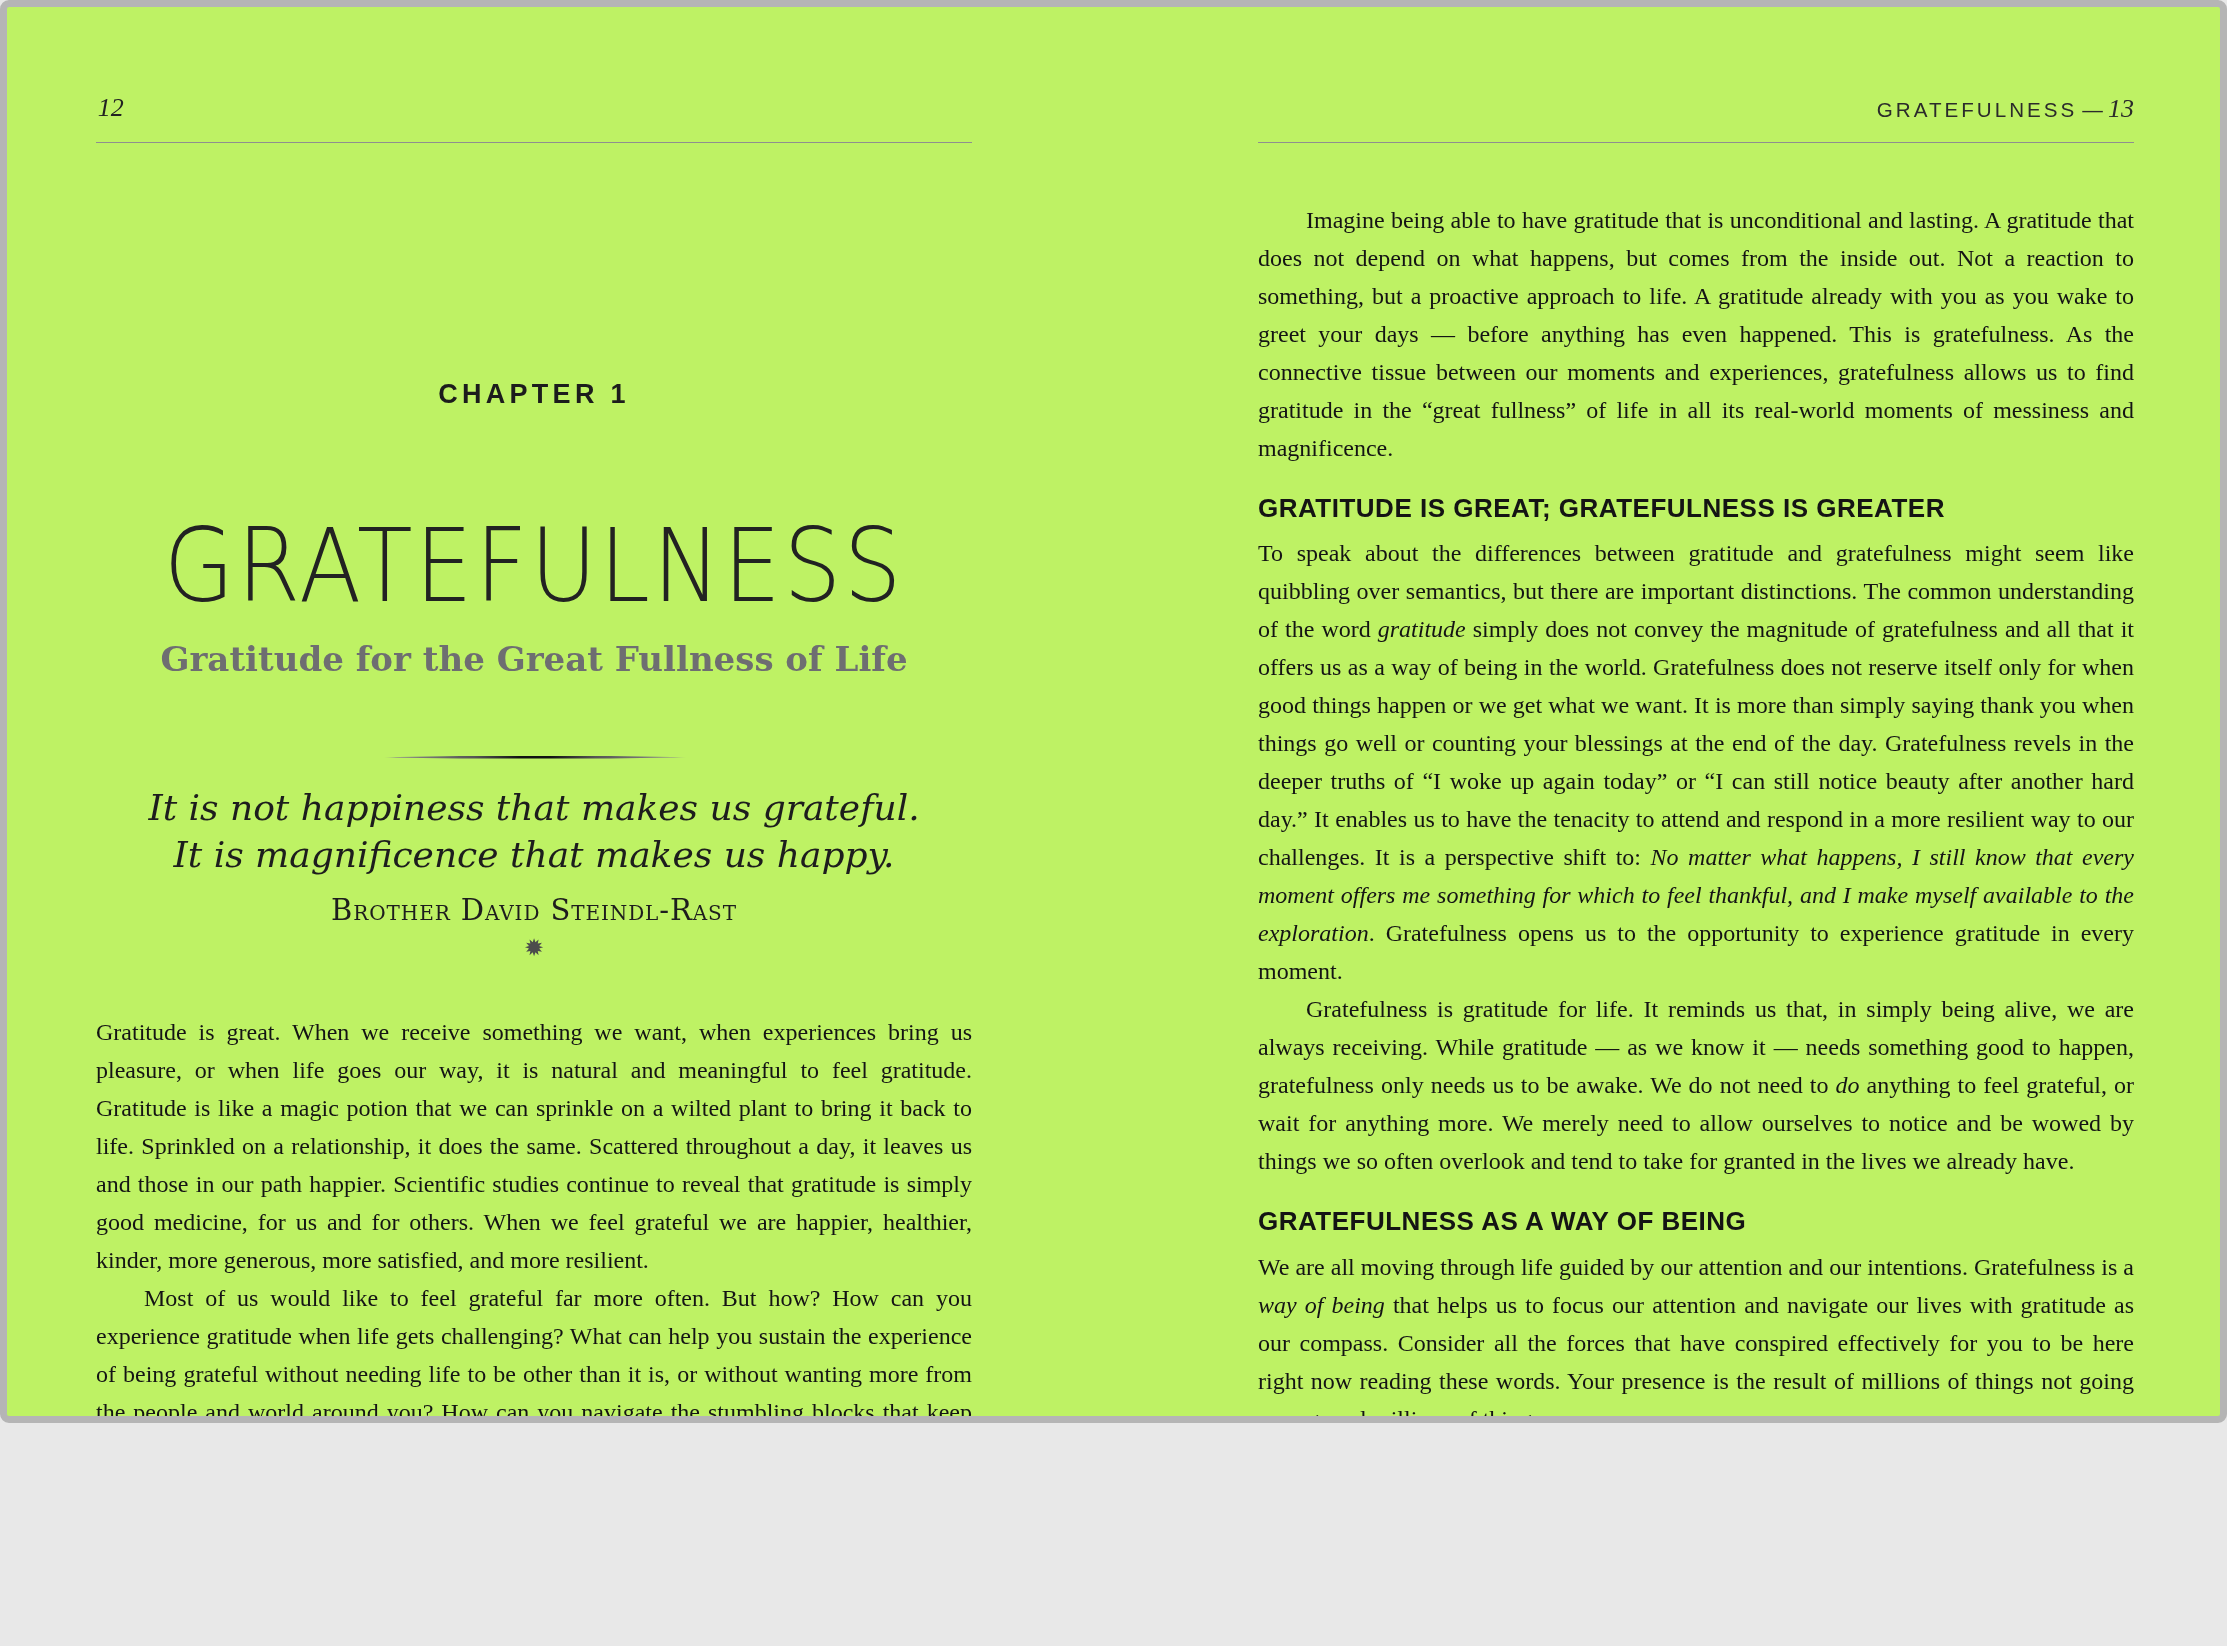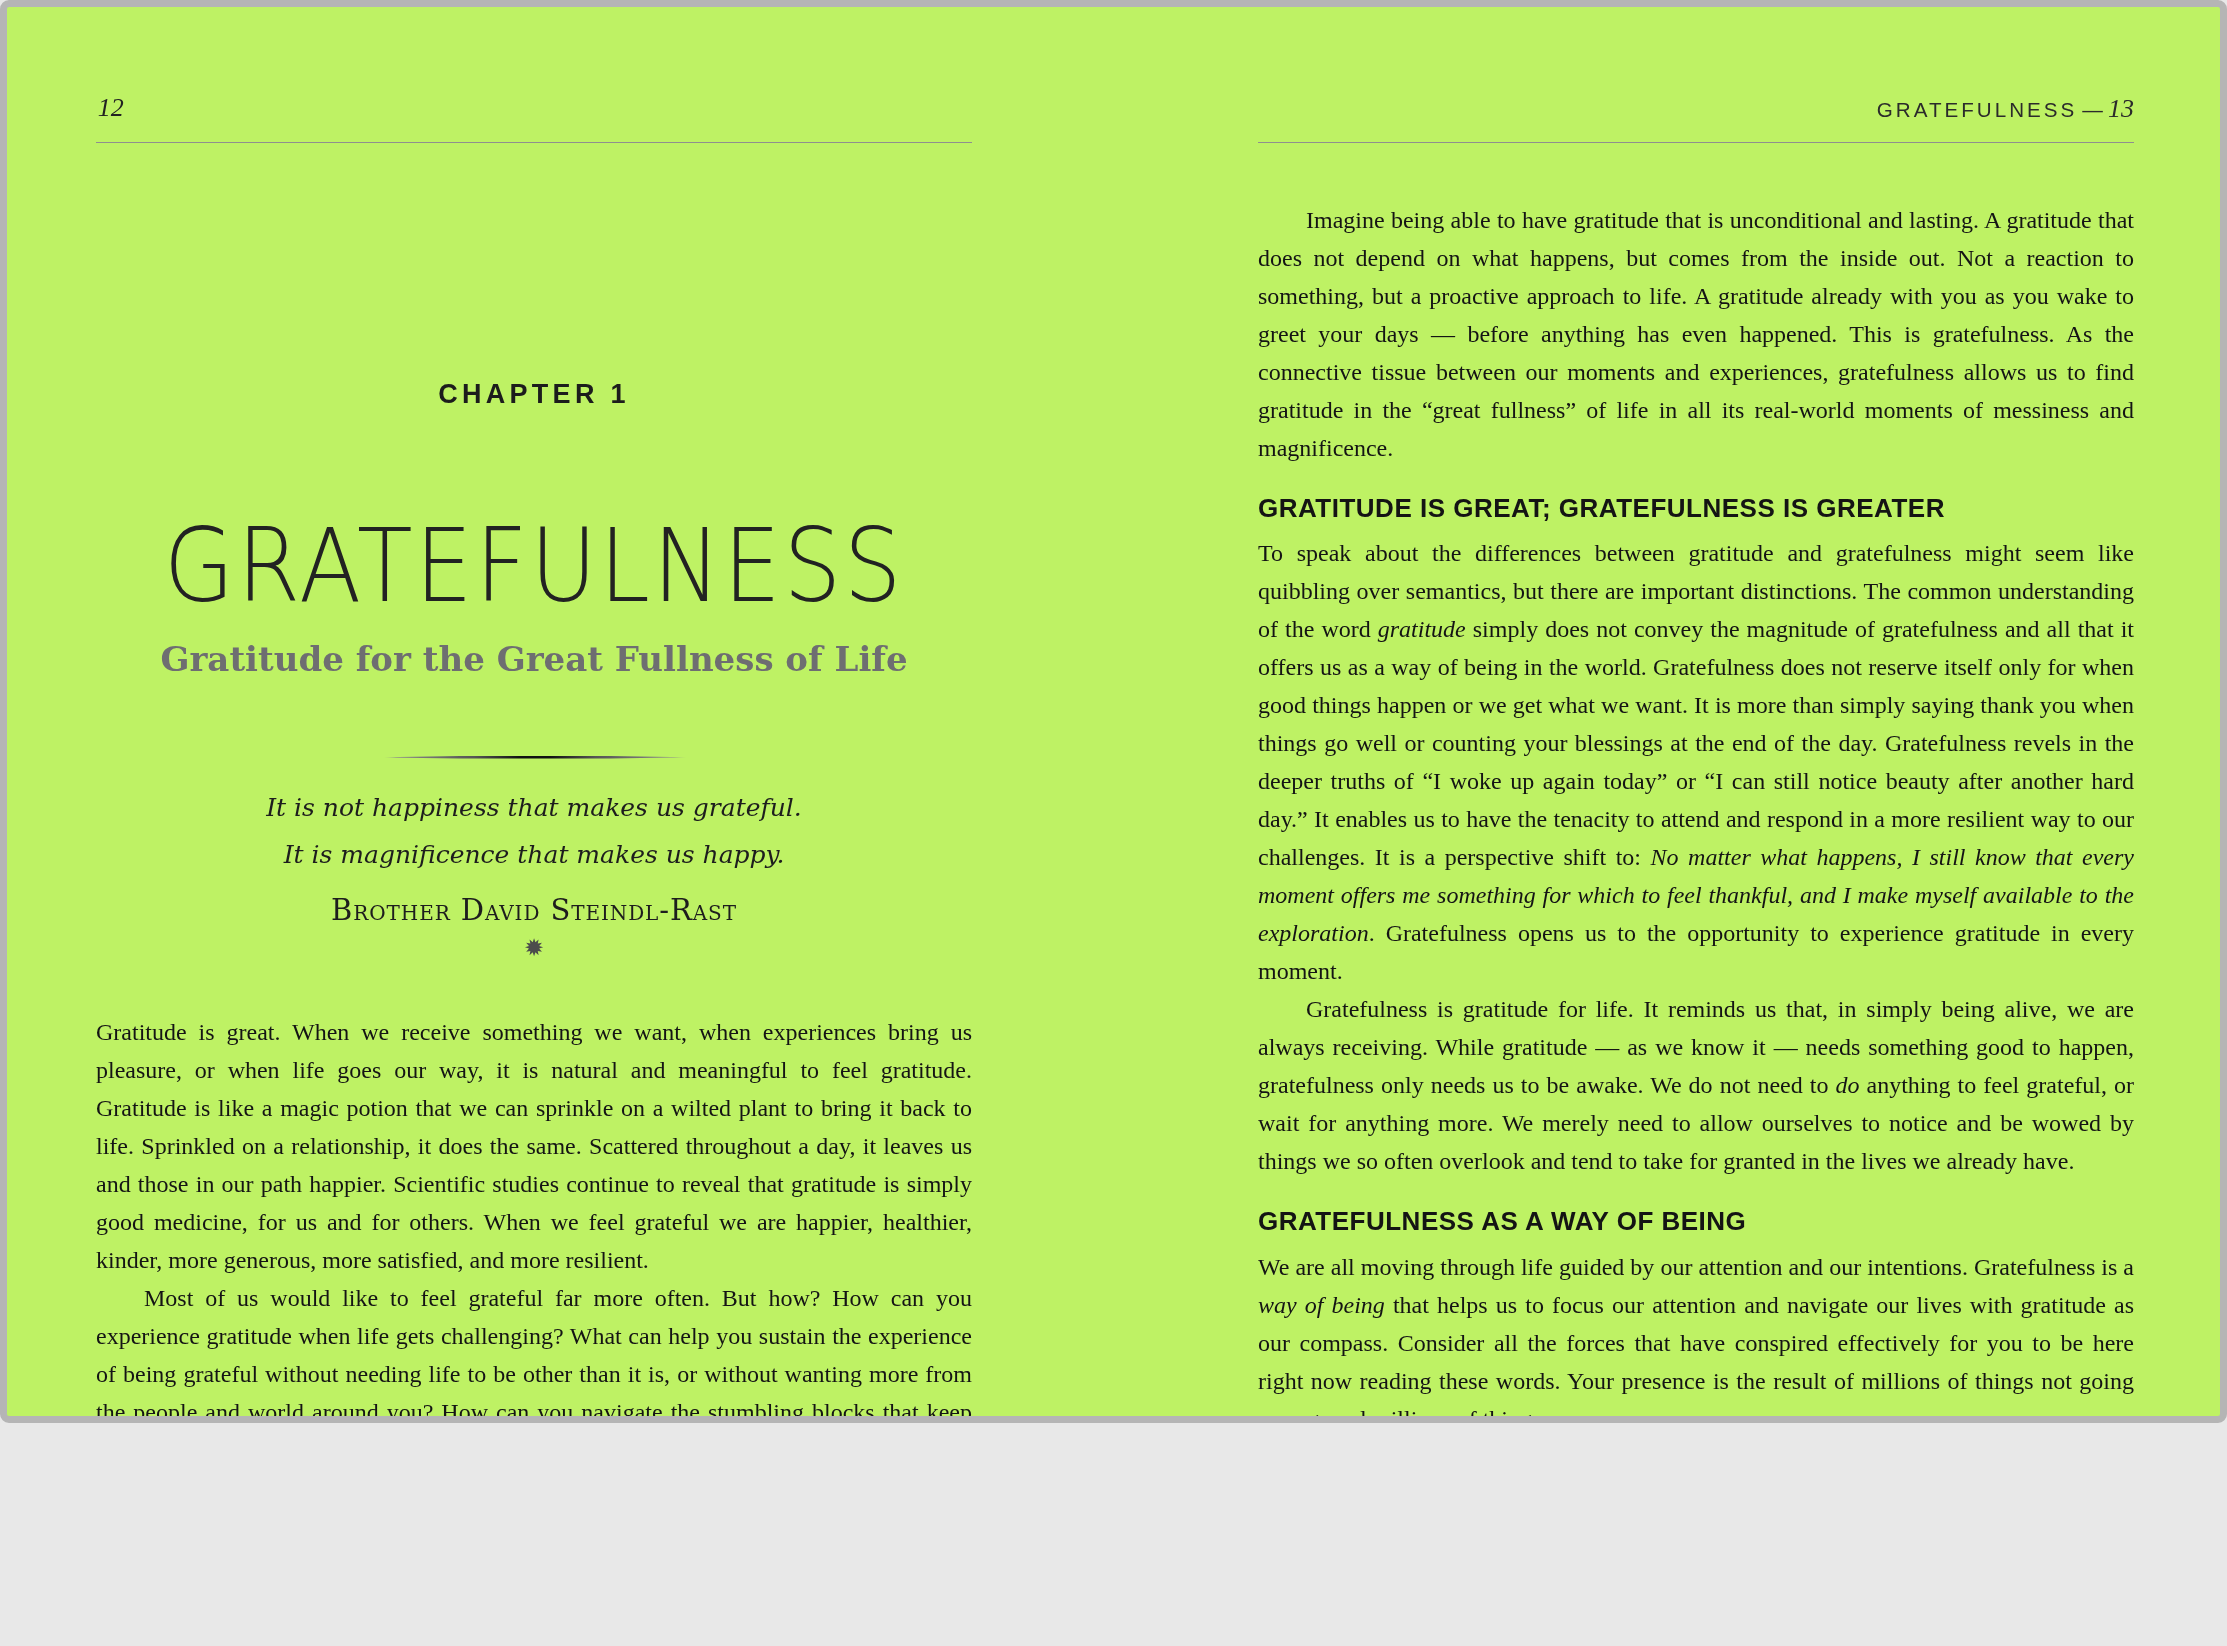--- a/index.html
+++ b/index.html
@@ -131,21 +131,21 @@
   .epigraph {
     position: absolute;
     top: 777px;
     left: 0;
     width: 100%;
     text-align: center;
   }
   .epigraph-line {
     font-family: "DejaVu Serif", "Liberation Serif", serif;
     font-style: italic;
-    font-size: 25px;
+    font-size: 36px;
     line-height: 47px;
     color: #1d1d1d;
   }
   .epigraph-attribution {
     margin-top: 15px;
     font-family: "DejaVu Serif", "Liberation Serif", serif;
     font-variant: small-caps;
     font-size: 29px;
     letter-spacing: 0.9px;
     color: #1d1d1d;

